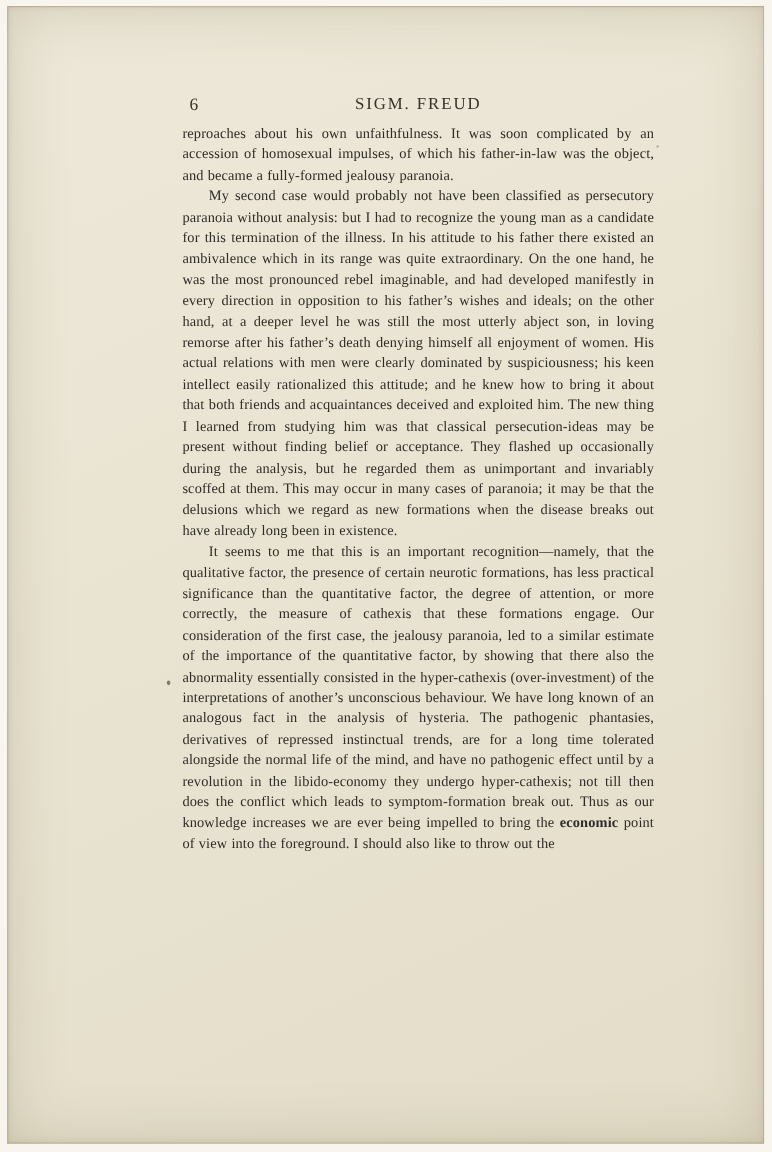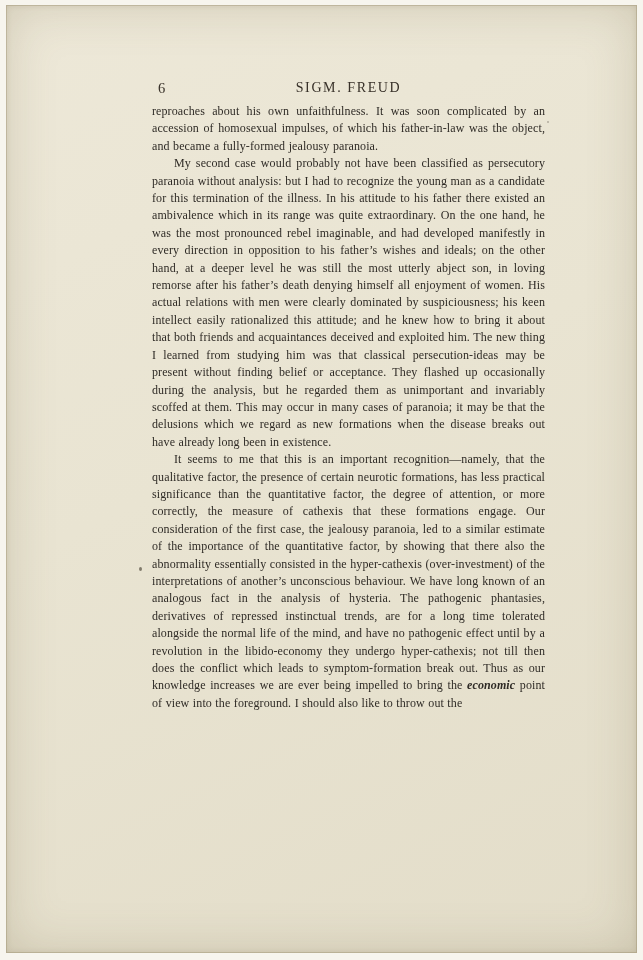--- a/index.html
+++ b/index.html
@@ -68,21 +68,20 @@
     word-spacing: 0.03em;
   }
   .text-block p {
     margin: 0;
     padding: 0;
   }
   .text-block p.indent {
     text-indent: 22px;
   }
   .italic {
-    font-style: italic;
     font-weight: 600;
   }
   .speck {
     position: absolute;
     background: #4a4336;
     border-radius: 50%;
     opacity: 0.65;
   }
   .speck-1 { left: 139px; top: 567px; width: 3px; height: 4px; }
   .speck-2 { left: 547px; top: 121px; width: 2px; height: 2px; opacity: 0.35; }

